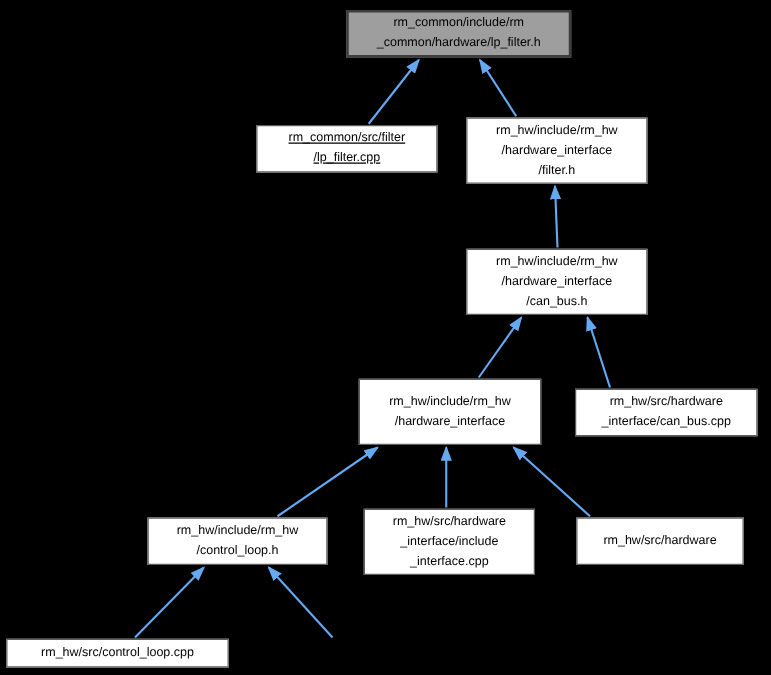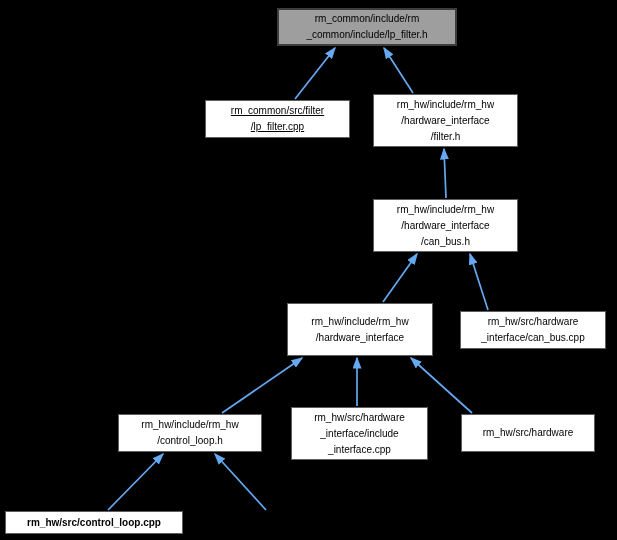--- a/index.html
+++ b/index.html
@@ -77,21 +77,21 @@
         <line x1="222" y1="413" x2="302" y2="358" stroke="#65a9f2" stroke-width="1.7" marker-end="url(#arrowhead)"></line>
         <line x1="357" y1="406" x2="357" y2="358" stroke="#65a9f2" stroke-width="1.7" marker-end="url(#arrowhead)"></line>
         <line x1="472" y1="413" x2="411" y2="358" stroke="#65a9f2" stroke-width="1.7" marker-end="url(#arrowhead)"></line>
         <line x1="108" y1="510" x2="163" y2="454" stroke="#65a9f2" stroke-width="1.7" marker-end="url(#arrowhead)"></line>
         <line x1="266" y1="510" x2="215" y2="454" stroke="#65a9f2" stroke-width="1.7" marker-end="url(#arrowhead)"></line>
       </g>
   </svg>
   <div class="node-layer" id="node-layer">
       <div class="node root" style="left: 277px; top: 8px; width: 180px; height: 38px;">
         <span class="label-line">rm_common/include/rm</span>
-        <span class="label-line">_common/include/lp_filter.h</span>
+        <span class="label-line">_common/hardware/lp_filter.h</span>
       </div>
       <div class="node" style="left: 205px; top: 100px; width: 145px; height: 38px; text-decoration: underline;">
         <span class="label-line">rm_common/src/filter</span>
         <span class="label-line">/lp_filter.cpp</span>
       </div>
       <div class="node" style="left: 373px; top: 94px; width: 145px; height: 53px;">
         <span class="label-line">rm_hw/include/rm_hw</span>
         <span class="label-line">/hardware_interface</span>
         <span class="label-line">/filter.h</span>
       </div>
@@ -113,17 +113,17 @@
         <span class="label-line">/control_loop.h</span>
       </div>
       <div class="node" style="left: 291px; top: 407px; width: 137px; height: 53px;">
         <span class="label-line">rm_hw/src/hardware</span>
         <span class="label-line">_interface/include</span>
         <span class="label-line">_interface.cpp</span>
       </div>
       <div class="node" style="left: 461px; top: 414px; width: 134px; height: 38px;">
         <span class="label-line">rm_hw/src/hardware</span>
       </div>
-      <div class="node" style="left: 5px; top: 511px; width: 178px; height: 23px; font-weight: bold;">
+      <div class="node" style="left: 5px; top: 511px; width: 178px; height: 23px;">
         <span class="label-line">rm_hw/src/control_loop.cpp</span>
       </div>
     </div>
 </div>
 
 </body></html>

